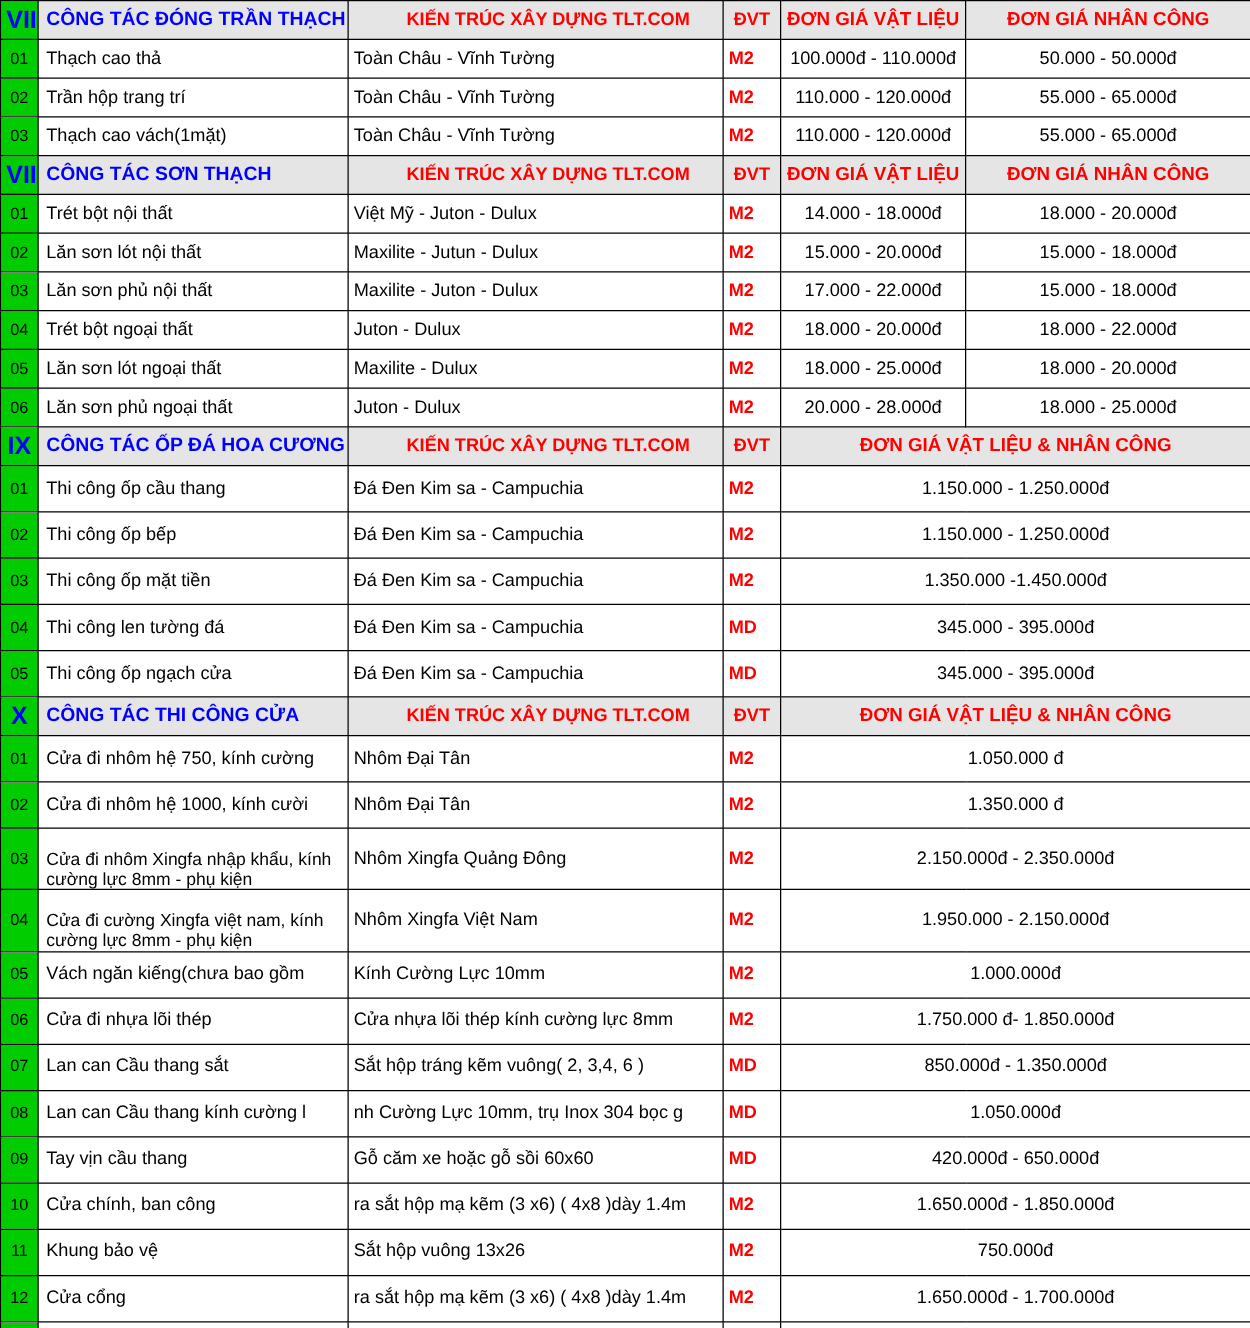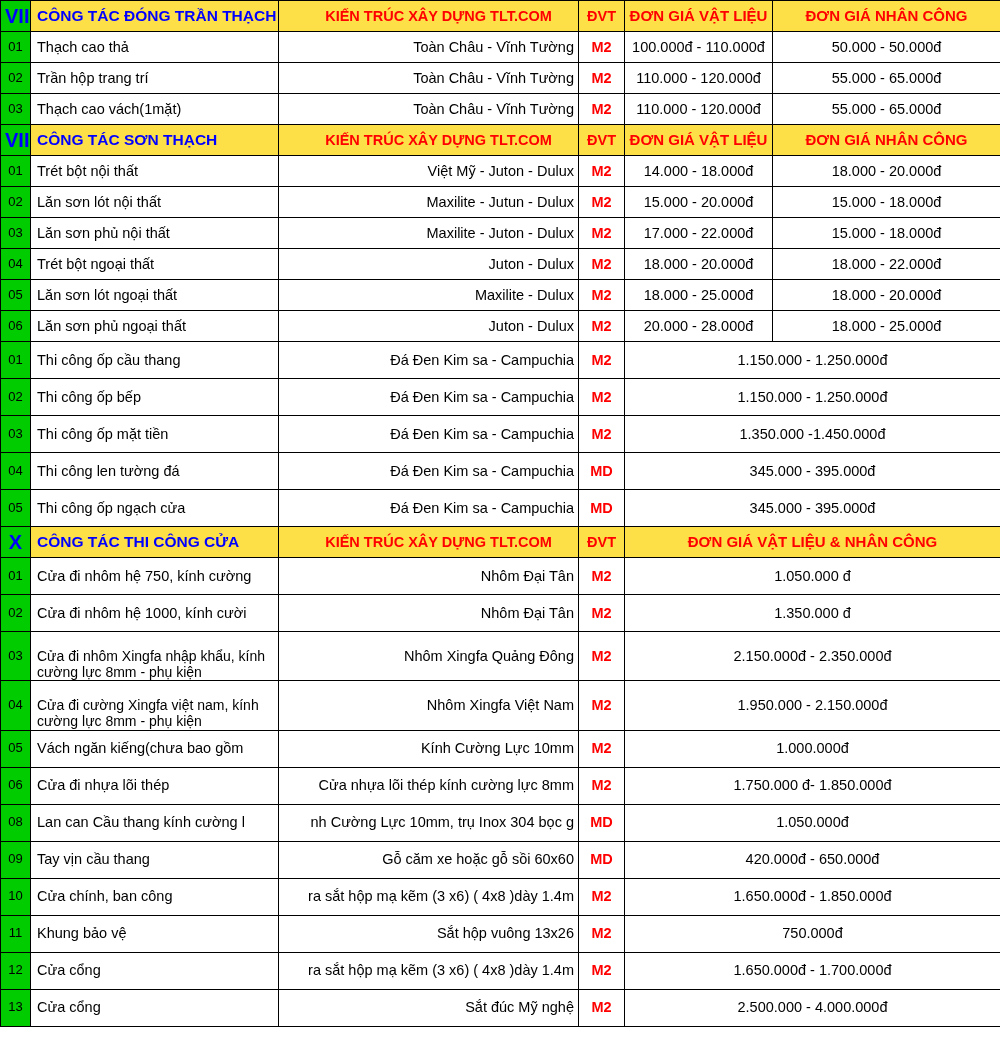--- a/index.html
+++ b/index.html
@@ -32,21 +32,21 @@
     font-size: 14.5px;
     line-height: 1.15;
     height: 31px;
     vertical-align: middle;
     overflow: hidden;
     white-space: nowrap;
   }
 
   
   tr.section td {
-    background: #fde047;
+    background: #e5e5e5;
     font-weight: bold;
     text-align: center;
     height: 31px;
   }
   tr.section td.h-idx {
     background: #00cc00;
     color: #0000ff;
     font-size: 20px;
   }
   tr.section td.h-name {
@@ -73,23 +73,23 @@
   td.d-idx {
     background: #00cc00;
     color: #000;
     text-align: center;
     font-size: 13px;
   }
   td.d-name {
     text-align: left;
     padding-left: 6px;
   }
-  td.d-spec { text-align: right; }
+  td.d-spec { text-align: left; }
   td.d-unit {
-    text-align: center;
+    text-align: left;
     color: #ff0000;
     font-weight: bold;
   }
   td.d-mat, td.d-lab { text-align: center; }
   td.d-merged { text-align: center; }
 
   tr.tall td { height: 37px; }
   tr.tall2 td { height: 37px; }
 
   td.two-line {
@@ -194,20 +194,27 @@
           <td class="d-lab">18.000 - 20.000đ</td>
         </tr>
         <tr>
           <td class="d-idx">06</td>
           <td class="d-name">Lăn sơn phủ ngoại thất</td>
           <td class="d-spec">Juton - Dulux</td>
           <td class="d-unit">M2</td>
           <td class="d-mat">20.000 - 28.000đ</td>
           <td class="d-lab">18.000 - 25.000đ</td>
         </tr>
+        <tr class="section">
+          <td class="h-idx">IX</td>
+          <td class="h-name">CÔNG TÁC ỐP ĐÁ HOA CƯƠNG</td>
+          <td class="h-spec">KIẾN TRÚC XÂY DỰNG TLT.COM</td>
+          <td class="h-unit">ĐVT</td>
+          <td class="h-mat" colspan="2">ĐƠN GIÁ VẬT LIỆU &amp; NHÂN CÔNG</td>
+        </tr>
         <tr class="tall2">
           <td class="d-idx">01</td>
           <td class="d-name">Thi công ốp cầu thang</td>
           <td class="d-spec">Đá Đen Kim sa - Campuchia</td>
           <td class="d-unit">M2</td>
           <td class="d-merged" colspan="2">1.150.000 - 1.250.000đ</td>
         </tr>
         <tr class="tall2">
           <td class="d-idx">02</td>
           <td class="d-name">Thi công ốp bếp</td>
@@ -279,20 +286,27 @@
           <td class="d-merged" colspan="2">1.000.000đ</td>
         </tr>
         <tr class="tall2">
           <td class="d-idx">06</td>
           <td class="d-name">Cửa đi nhựa lõi thép</td>
           <td class="d-spec">Cửa nhựa lõi thép kính cường lực 8mm</td>
           <td class="d-unit">M2</td>
           <td class="d-merged" colspan="2">1.750.000 đ- 1.850.000đ</td>
         </tr>
         <tr class="tall2">
+          <td class="d-idx">07</td>
+          <td class="d-name">Lan can Cầu thang sắt</td>
+          <td class="d-spec">Sắt hộp tráng kẽm vuông( 2, 3,4, 6 )</td>
+          <td class="d-unit">MD</td>
+          <td class="d-merged" colspan="2">850.000đ - 1.350.000đ</td>
+        </tr>
+        <tr class="tall2">
           <td class="d-idx">08</td>
           <td class="d-name">Lan can Cầu thang kính  cường l</td>
           <td class="d-spec">nh Cường Lực 10mm, trụ Inox 304 bọc g</td>
           <td class="d-unit">MD</td>
           <td class="d-merged" colspan="2">1.050.000đ</td>
         </tr>
         <tr class="tall2">
           <td class="d-idx">09</td>
           <td class="d-name">Tay vịn cầu thang</td>
           <td class="d-spec">Gỗ căm xe hoặc gỗ sồi 60x60</td>

